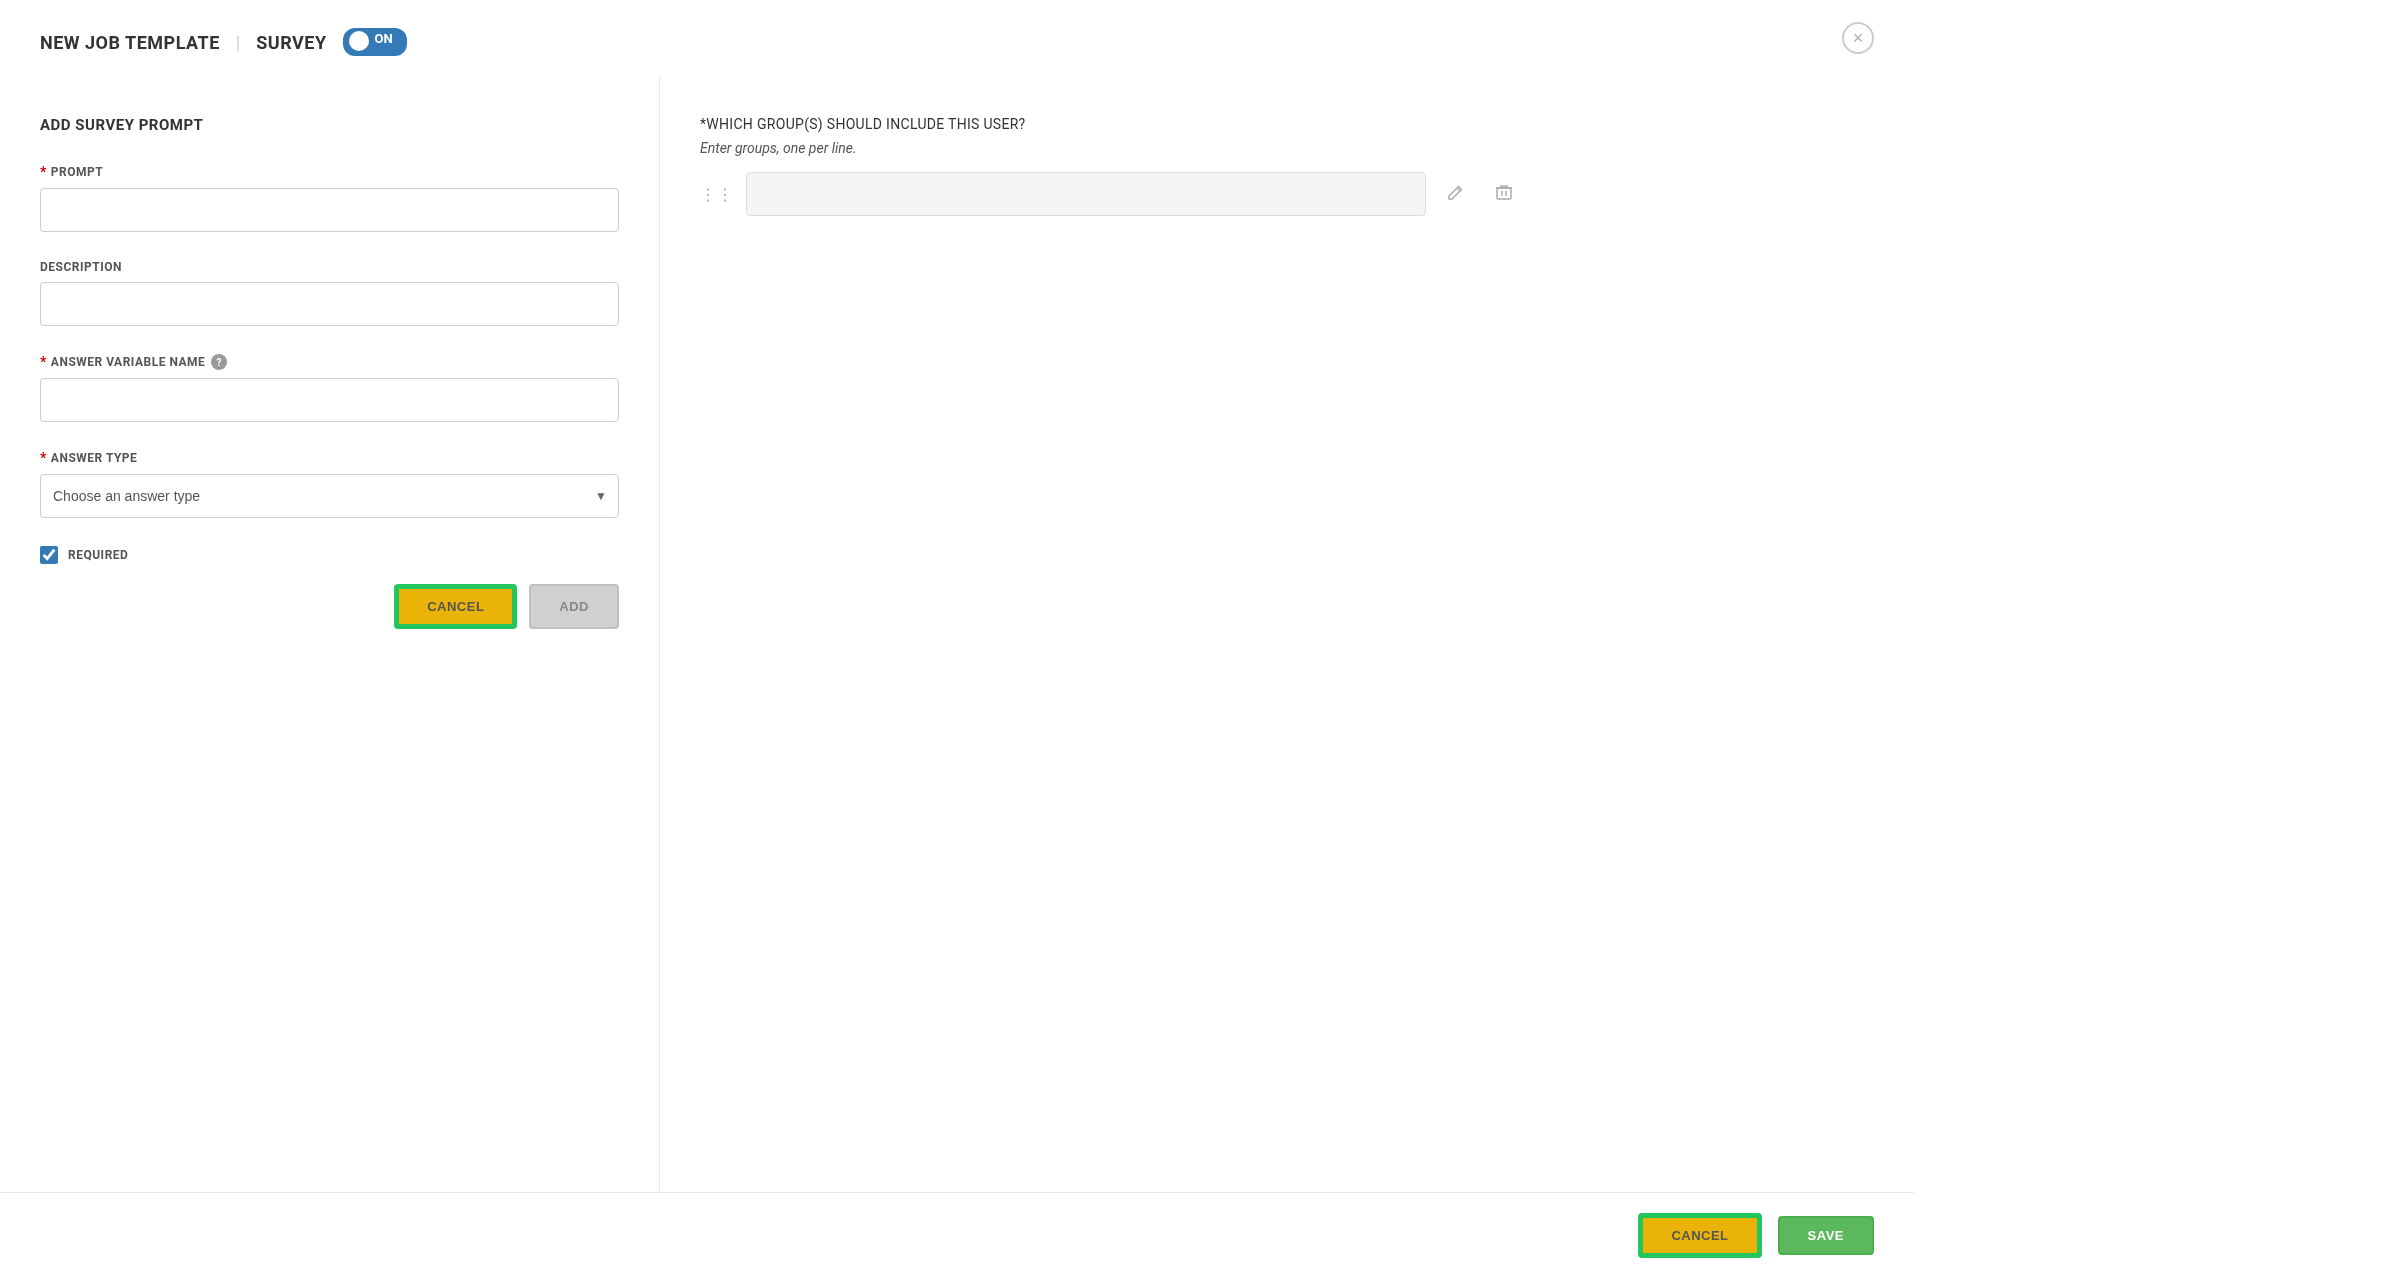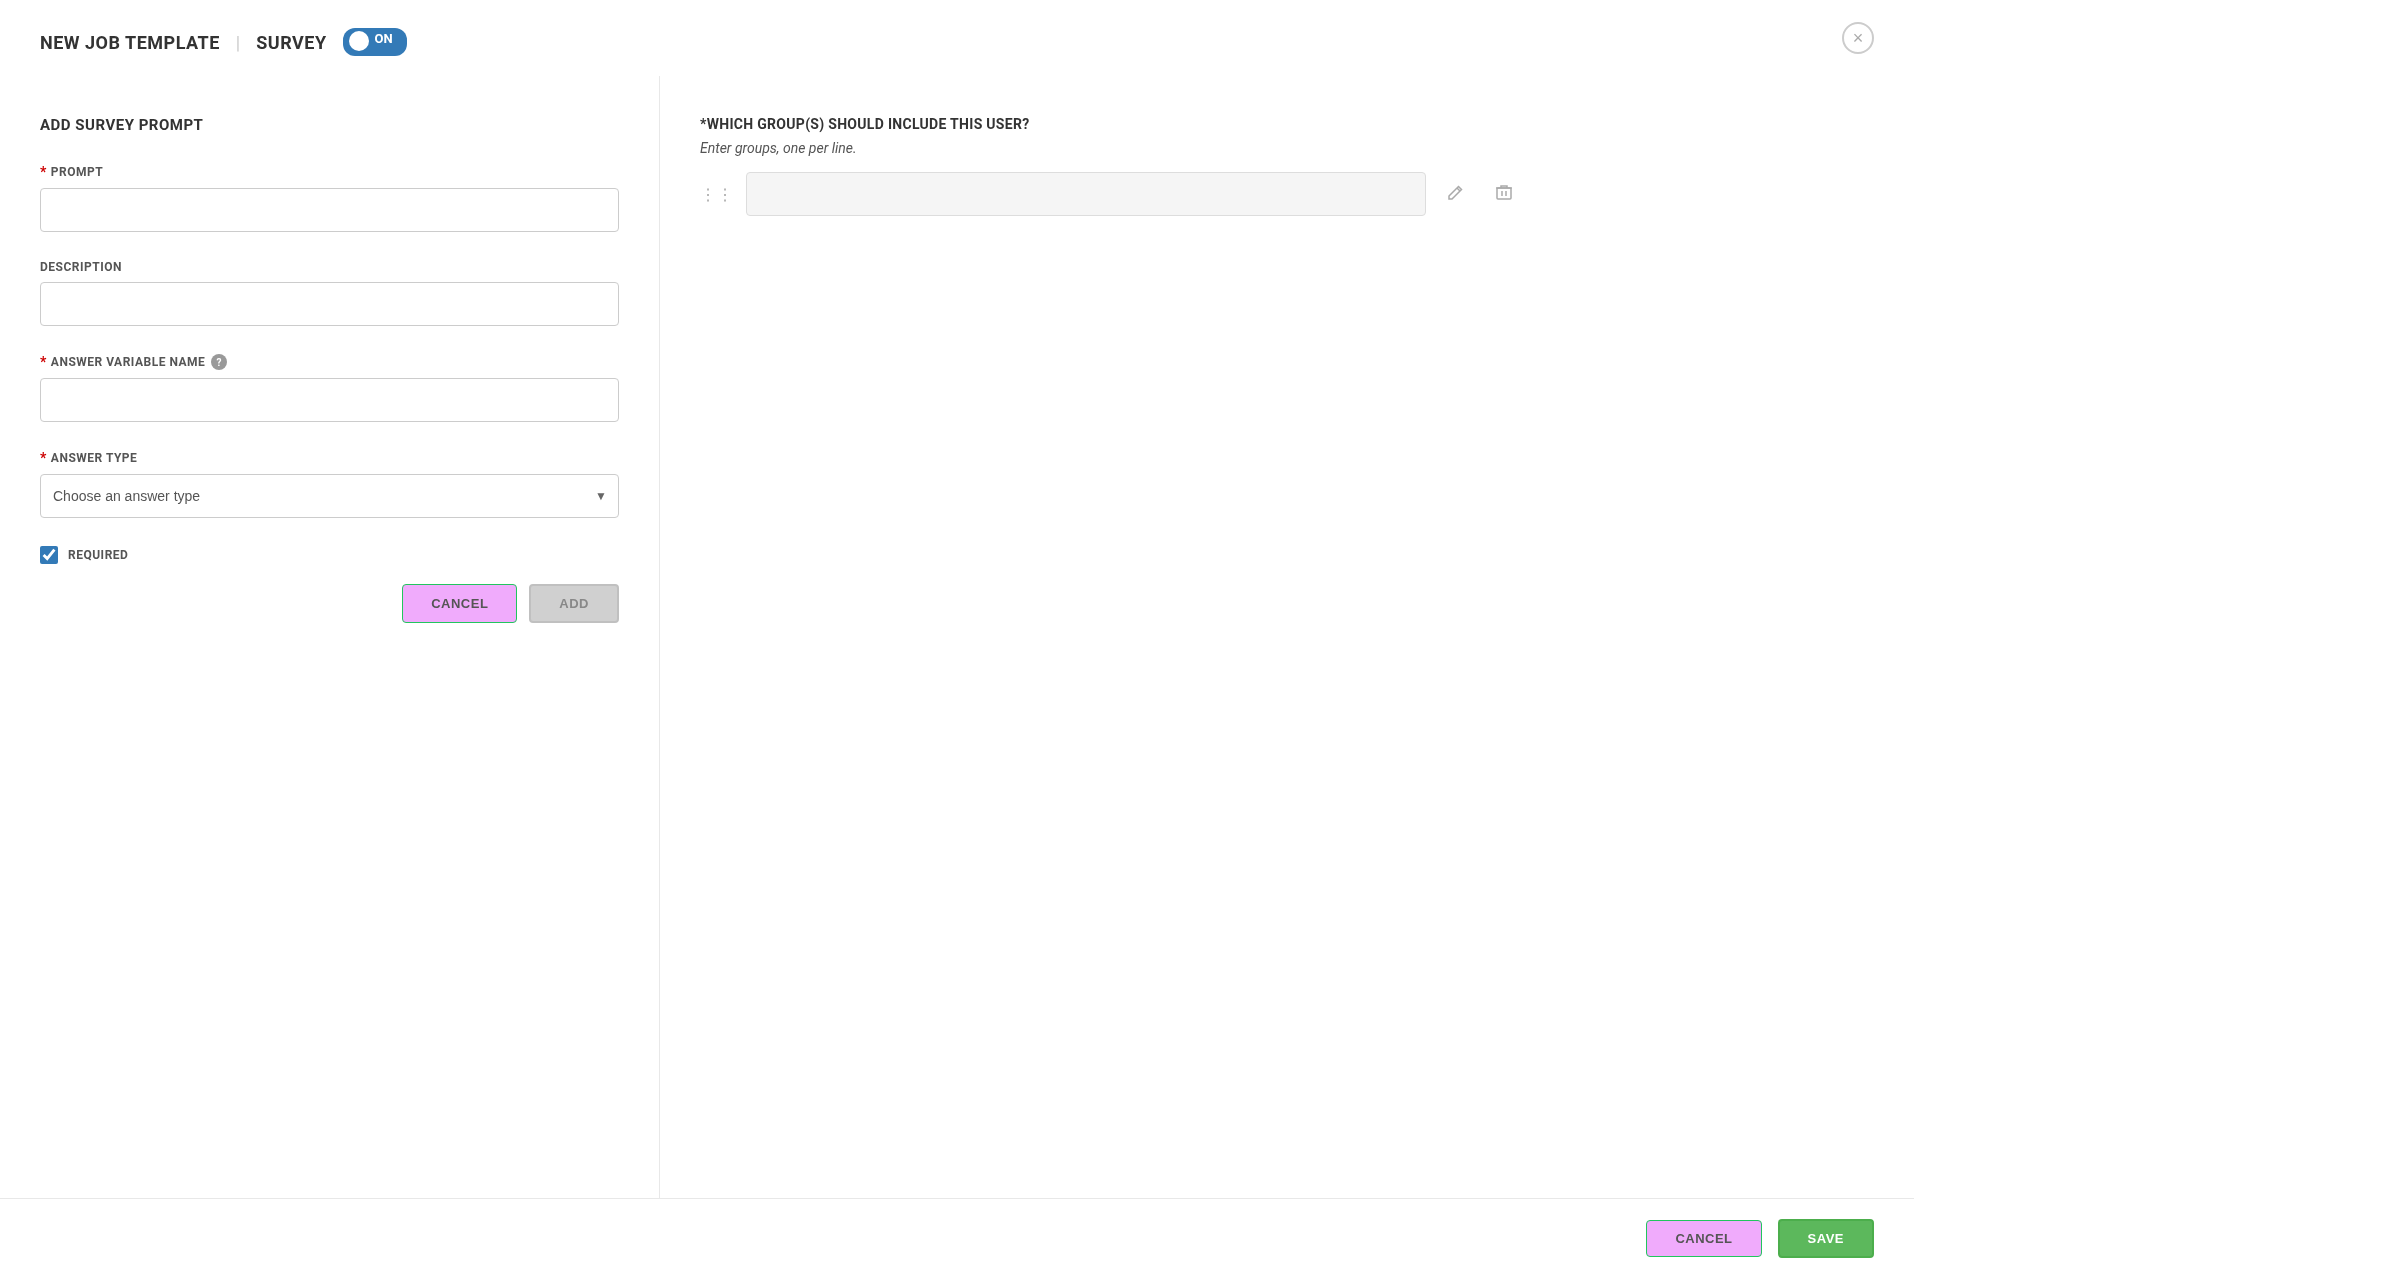--- a/index.html
+++ b/index.html
@@ -231,43 +231,43 @@
       background: #d0d0d0;
       color: #888;
       border-color: #c0c0c0;
     }
     .btn-success {
       background: #5cb85c;
       color: #fff;
       border-color: #4cae4c;
     }
     .btn-cancel {
-      background: #f0abfc;
-      color: #555;
-      border: 1px solid #22c55e;
+      background: #eab308;
+      color: #555;
+      border: 5px solid #22c55e;
     }
 
     
     .right-panel {
       flex: 1;
       padding: 40px 40px;
     }
 
     .preview-title {
       font-size: 13px;
       font-weight: 700;
       text-transform: uppercase;
       color: #888;
       letter-spacing: 0.5px;
       margin-bottom: 30px;
     }
 
     .preview-question {
       font-size: 14px;
-      font-weight: 700;
+      font-weight: 400;
       color: #c00;
       margin-bottom: 8px;
       text-transform: uppercase;
       letter-spacing: 0.3px;
     }
     .preview-question span {
       color: #333;
     }
 
     .preview-hint {

